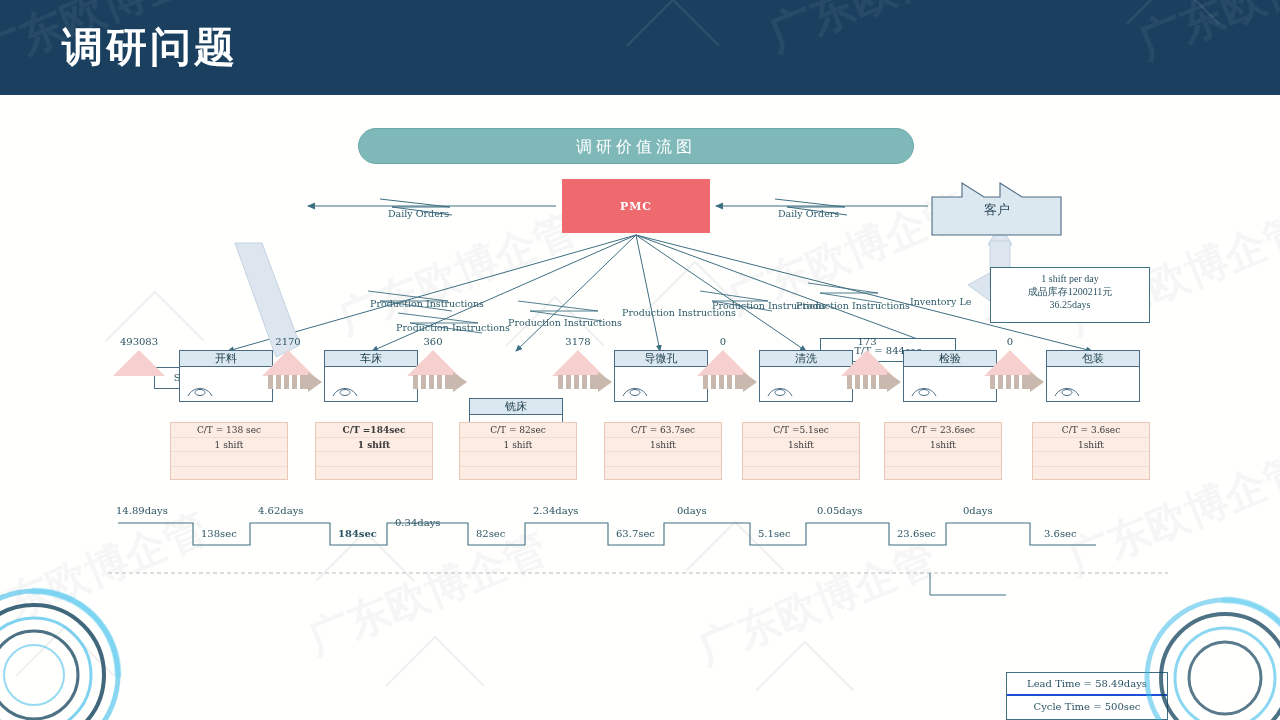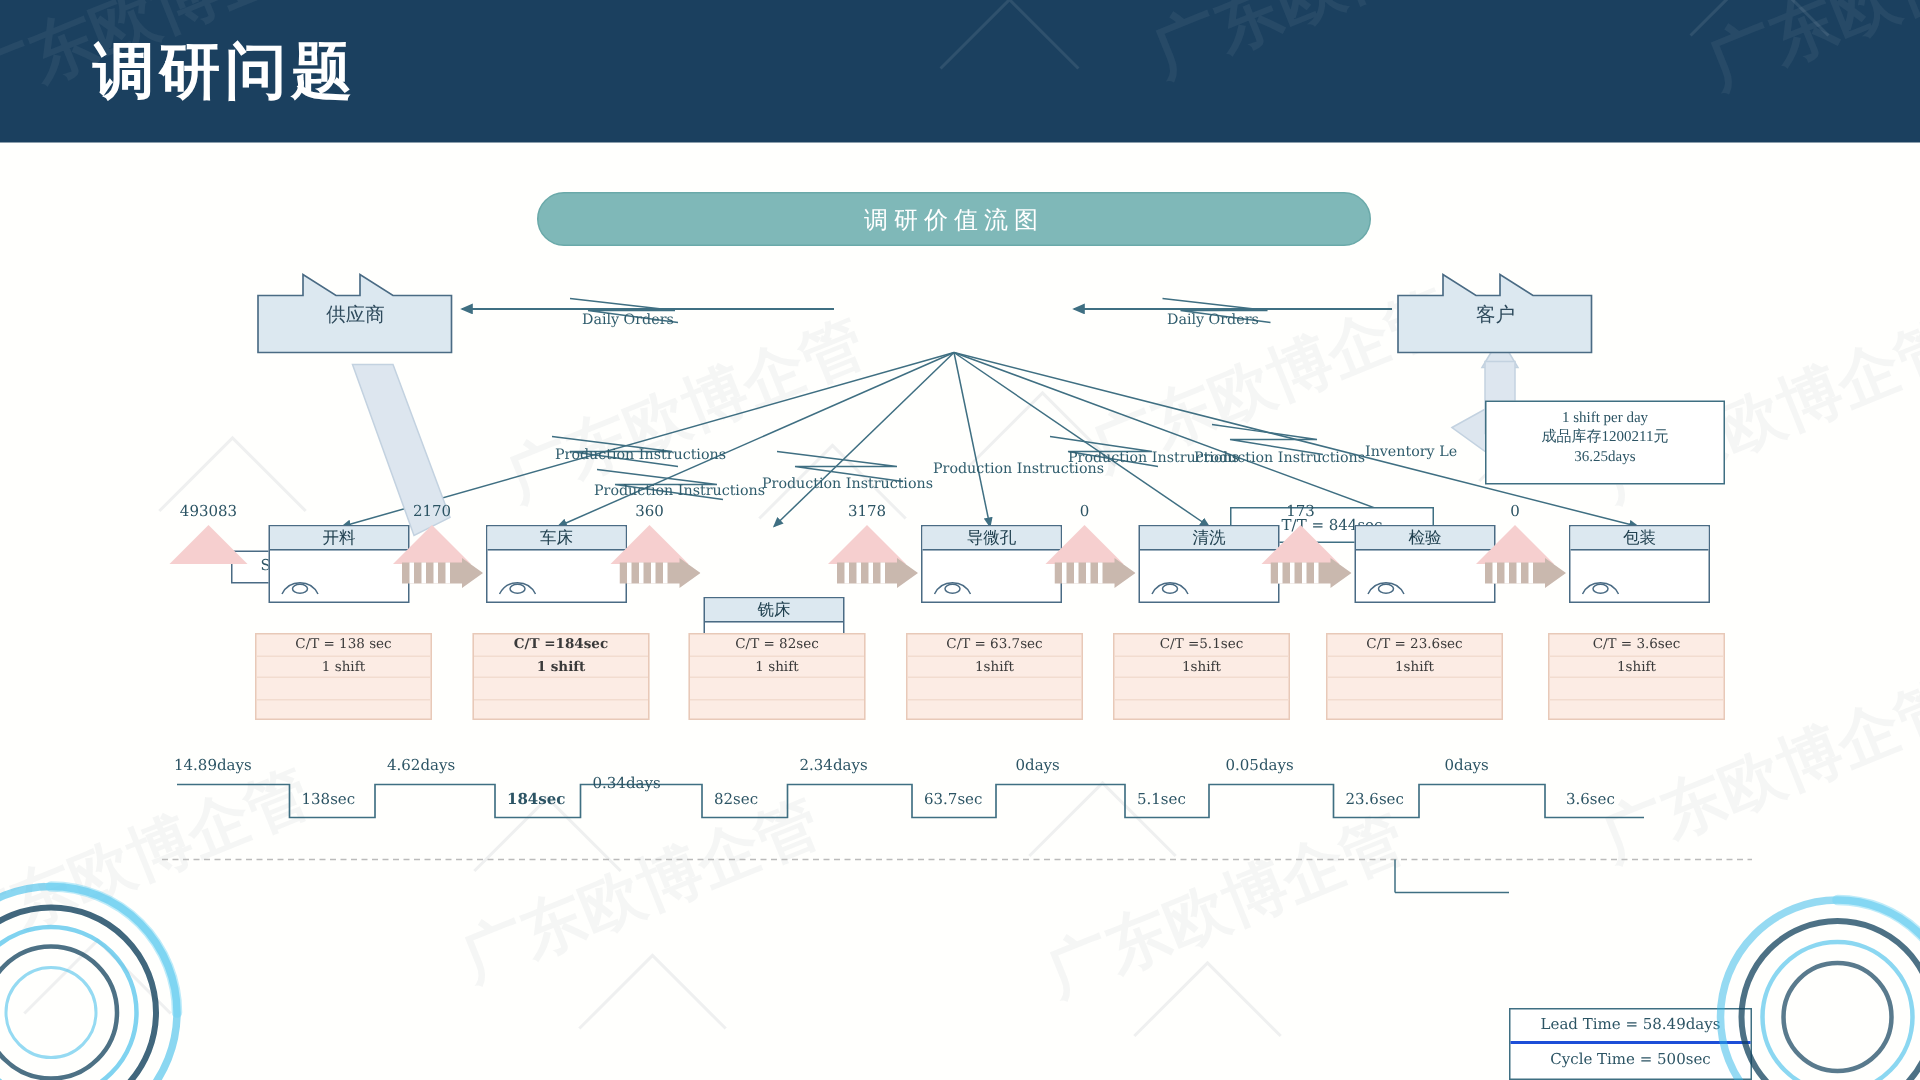--- a/index.html
+++ b/index.html
@@ -235,27 +235,24 @@
                L664,428 L750,428 L750,450 L806,450 L806,428 L889,428 L889,450 L946,450
                L946,428 L1030,428 L1030,450 L1096,450" fill="none" stroke="#3f6f82" stroke-width="1.1"></path>
 
       <line x1="108" y1="478" x2="1168" y2="478" stroke="#bbb" stroke-width="1" stroke-dasharray="4,3"></line>
       <line x1="930" y1="478" x2="930" y2="500" stroke="#3f6f82" stroke-width="1"></line>
       <line x1="930" y1="500" x2="1006" y2="500" stroke="#3f6f82" stroke-width="1"></line>
     </svg>
 
     <div class="vsm-title">调研价值流图</div>
 
-
-    <div class="factory" style="left:170px;top:82px;">
-      <svg width="134" height="60" viewBox="0 0 134 60">
-        <polygon points="2,20 32,20 32,6 54,20 70,20 70,6 92,20 131,20 131,58 2,58" fill="#dce8f0" stroke="#4a6b84" stroke-width="1.1"></polygon>
-      </svg>
-      <div class="flabel">供应商</div>
+    <div class="pmc">
+      <span>PMC</span>
     </div>
+
 
     <div class="factory" style="left:930px;top:82px;">
       <svg width="134" height="60" viewBox="0 0 134 60">
         <polygon points="2,20 32,20 32,6 54,20 70,20 70,6 92,20 131,20 131,58 2,58" fill="#dce8f0" stroke="#4a6b84" stroke-width="1.1"></polygon>
       </svg>
       <div class="flabel">客户</div>
     </div>
 
     <div class="elab" style="left:388px;top:113px;">Daily Orders</div>
     <div class="elab" style="left:778px;top:113px;">Daily Orders</div>

